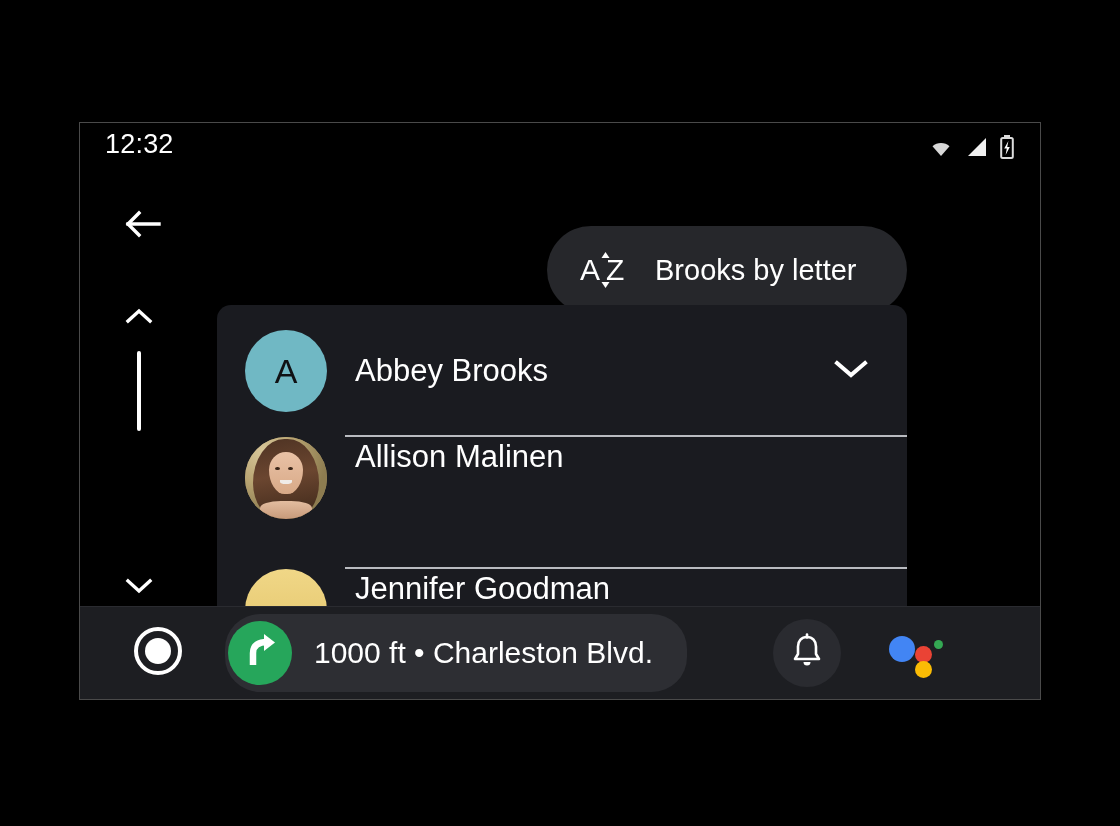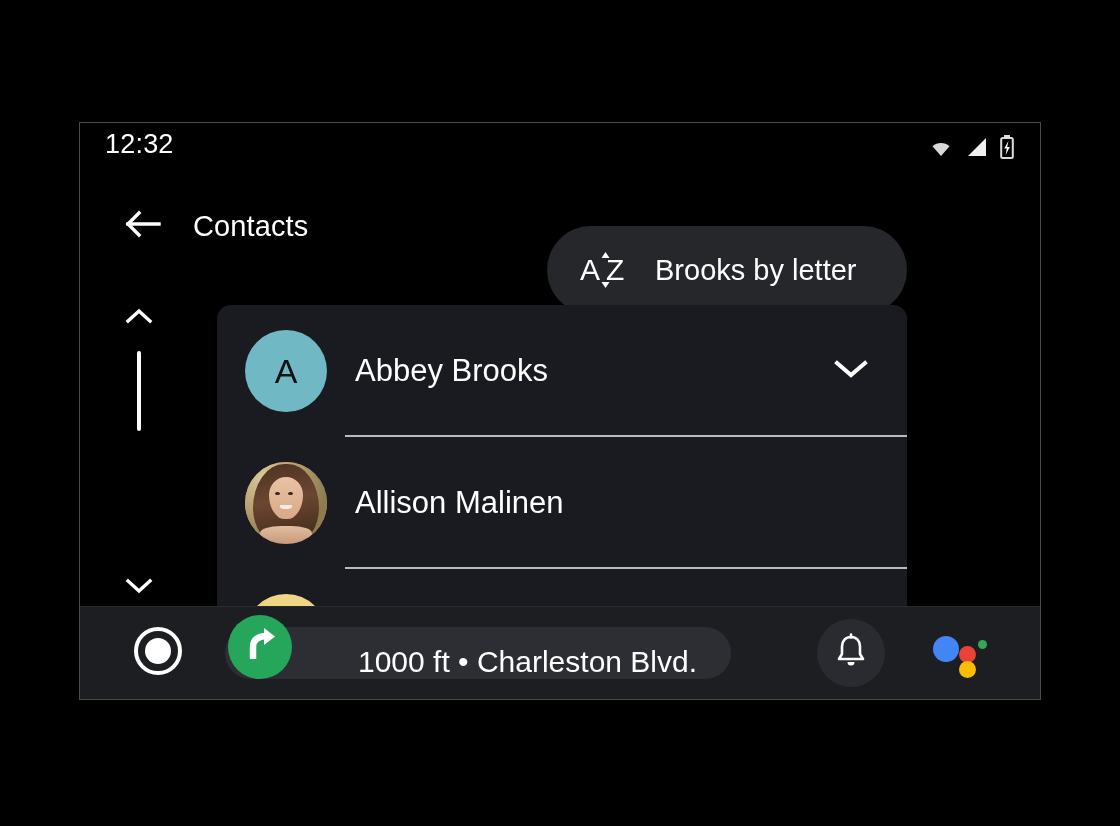--- a/index.html
+++ b/index.html
@@ -162,21 +162,21 @@
     width: 690px;
     height: 396px;
     background: #1a1b20;
     border-radius: 14px 14px 0 0;
     overflow: hidden;
   }
   .contact-row {
     position: relative;
     height: 132px;
     display: flex;
-    align-items: center;
+    align-items: flex-start;
     padding-left: 28px;
     box-sizing: border-box;
   }
   .contact-row.with-sub { align-items: center; }
 
   .avatar {
     width: 82px;
     height: 82px;
     border-radius: 50%;
     flex: none;
@@ -311,27 +311,26 @@
     margin-left: 51px;
     width: 54px;
     height: 54px;
     flex: none;
     display: flex;
     align-items: center;
     justify-content: center;
   }
   .nav-pill {
     margin-left: 40px;
-    height: 52px;
+    height: 78px;
     background: #2d2e33;
     border-radius: 35px;
     display: flex;
-    align-items: flex-end;
+    align-items: center;
     padding-right: 34px;
-    gap: 44px;
   }
   .nav-turn-circle {
     width: 64px;
     height: 64px;
     margin-left: 3px;
     border-radius: 50%;
     background: #26a65b;
     flex: none;
     display: flex;
     align-items: center;
@@ -399,21 +398,20 @@
 
     <div class="toolbar">
       <div class="back-btn">
         <span>
           <svg width="38" height="30" viewBox="0 0 38 30">
             <path d="M36 15 H5" stroke="#ffffff" stroke-width="3.4" stroke-linecap="square"></path>
             <path d="M16 4 L5 15 L16 26" fill="none" stroke="#ffffff" stroke-width="3.4" stroke-linecap="square" stroke-linejoin="miter"></path>
           </svg>
         </span>
       </div>
-      <div class="toolbar-title">Contacts</div>
 
       <div class="search-pill">
         <span class="az-icon">
           <svg width="54" height="46" viewBox="0 0 54 46">
             <text x="1" y="33" font-family="Liberation Sans, sans-serif" font-size="30" fill="#ffffff">A</text>
             <text x="27" y="33" font-family="Liberation Sans, sans-serif" font-size="30" fill="#ffffff">Z</text>
             <path d="M26.5 5 L30.5 11 L22.5 11 Z" fill="#ffffff"></path>
             <path d="M26.5 41 L30.5 35 L22.5 35 Z" fill="#ffffff"></path>
           </svg>
         </span>

